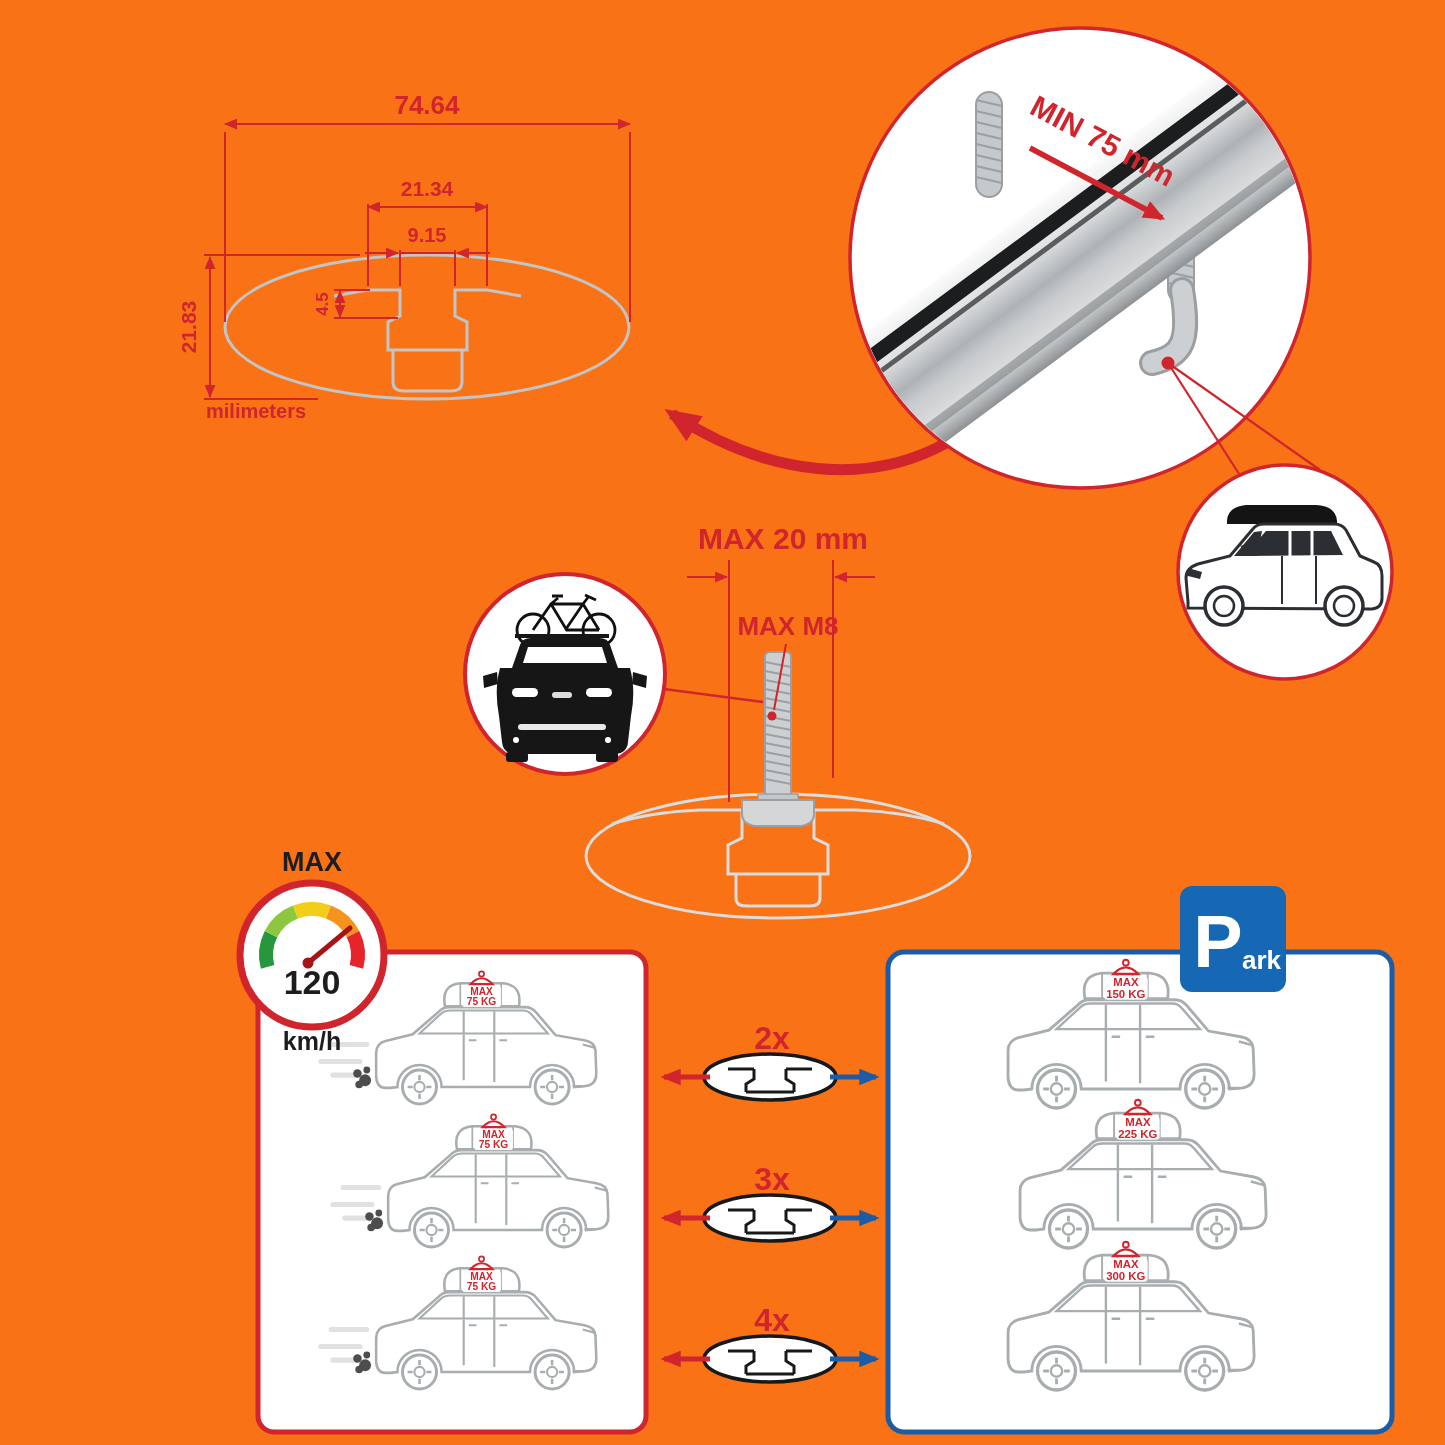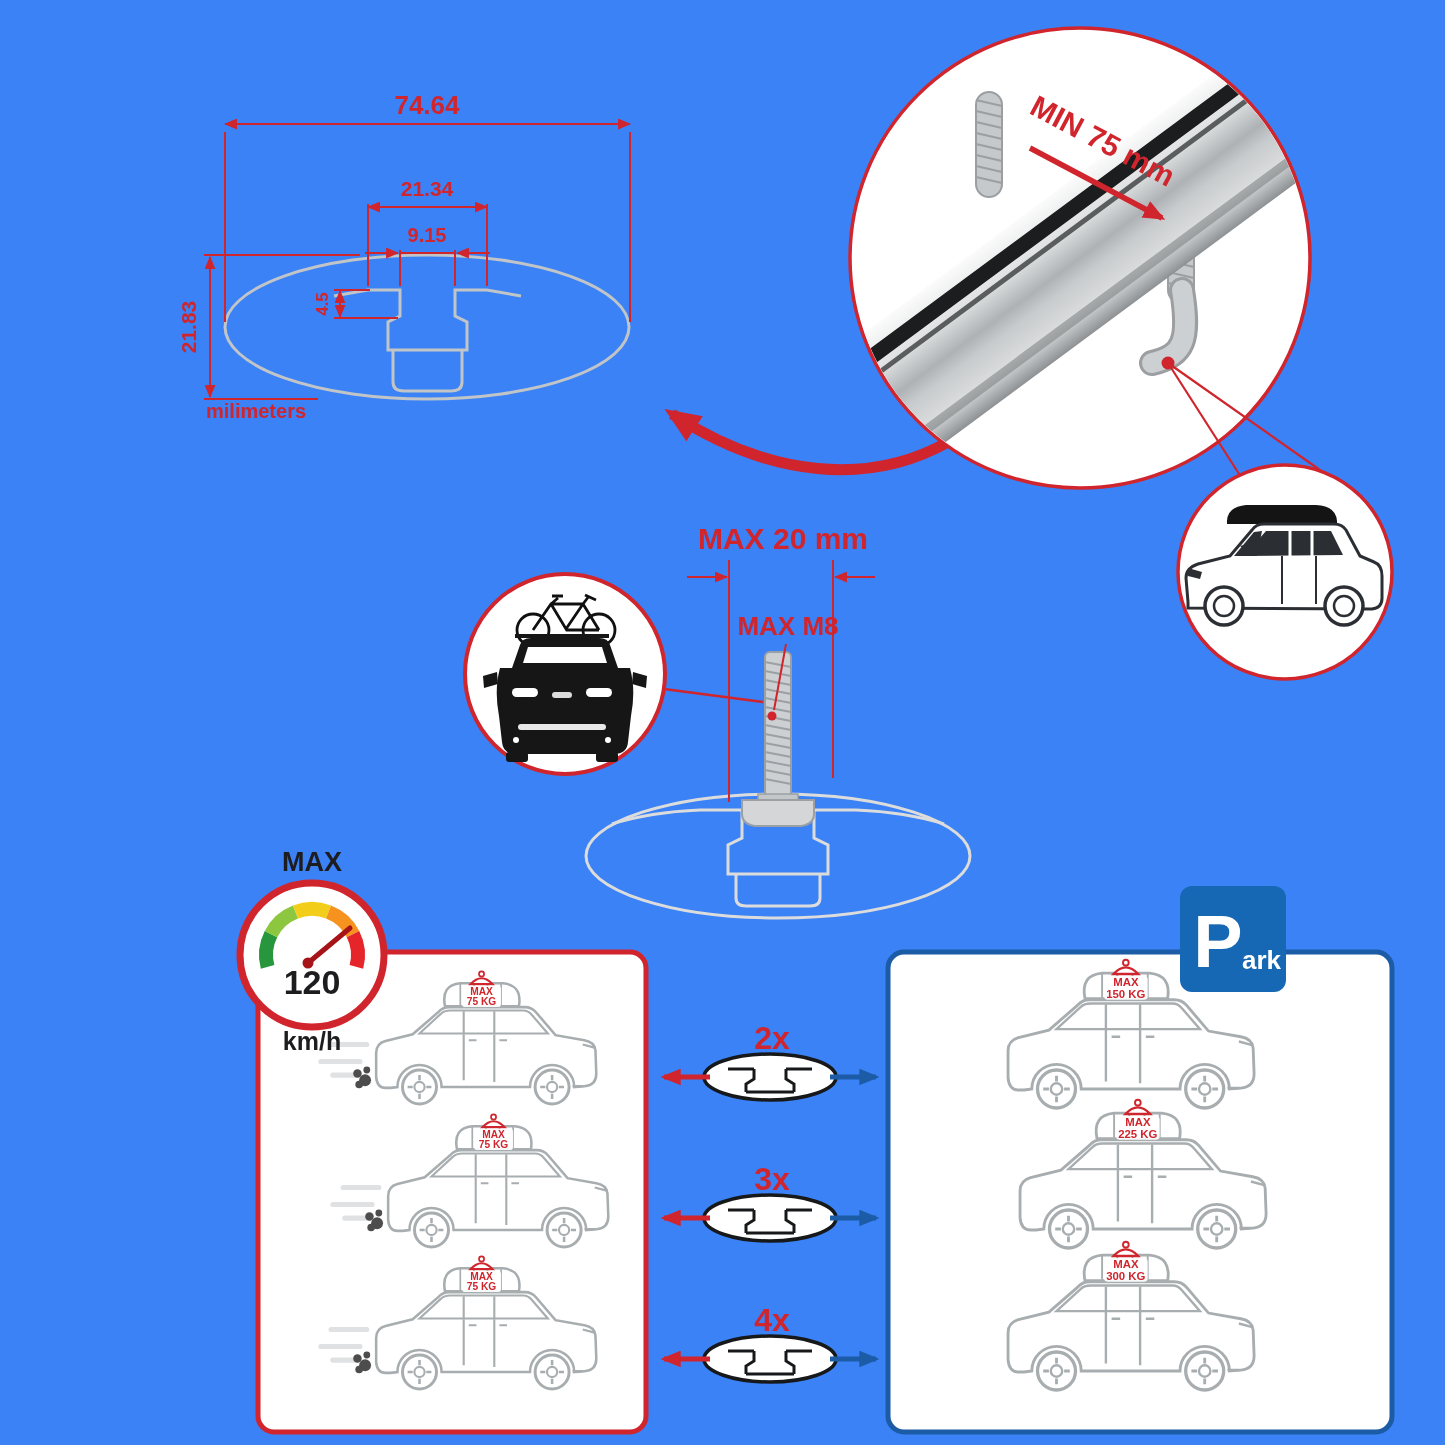--- a/index.html
+++ b/index.html
@@ -1,16 +1,16 @@
 <!DOCTYPE html>
 <html><head>
 <meta charset="utf-8">
 <style>
   html,body{margin:0;padding:0;background:#ffffff;}
-  .canvas{position:relative;width:1445px;height:1445px;background:#3b82f6;overflow:hidden;
+  .canvas{position:relative;width:1445px;height:1445px;background:#f97316;overflow:hidden;
           font-family:"Liberation Sans",sans-serif;}
   svg{display:block;}
   svg text{font-family:"Liberation Sans",sans-serif;}
   .dim-text{fill:#d0252d;font-weight:bold;}
   .red-big{fill:#d0252d;font-weight:bold;}
   .badge{fill:#d0252d;font-weight:bold;font-size:12px;text-anchor:middle;}
   .black-text{fill:#1d1d1f;font-weight:bold;}
   .white-text{fill:#ffffff;font-weight:bold;}
 </style>
 </head>

